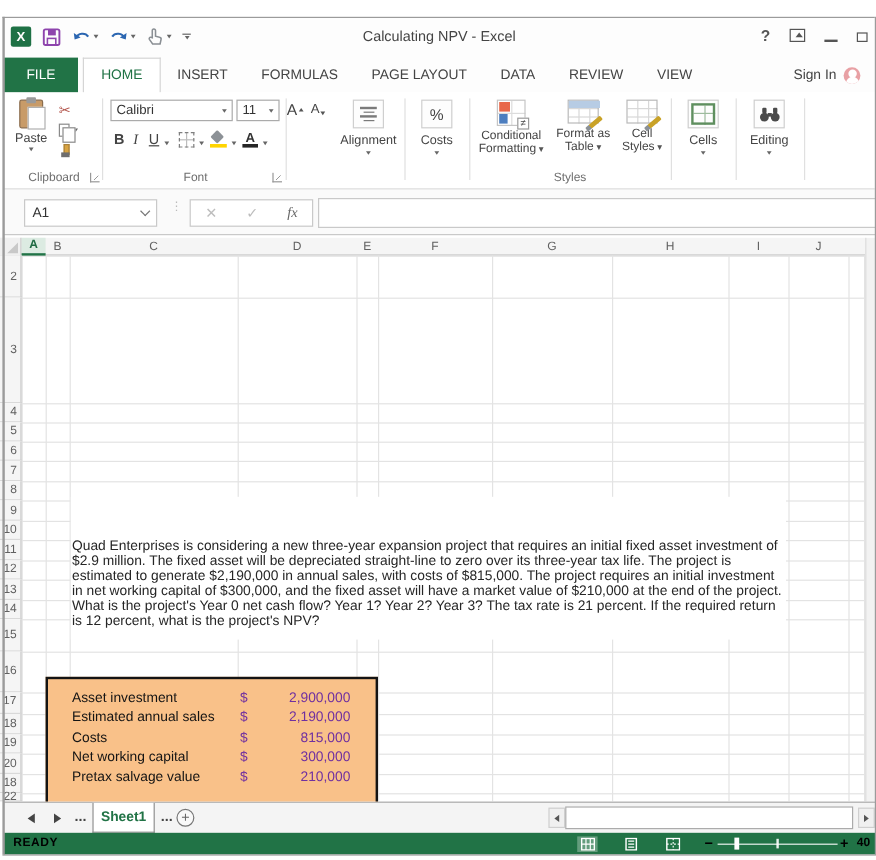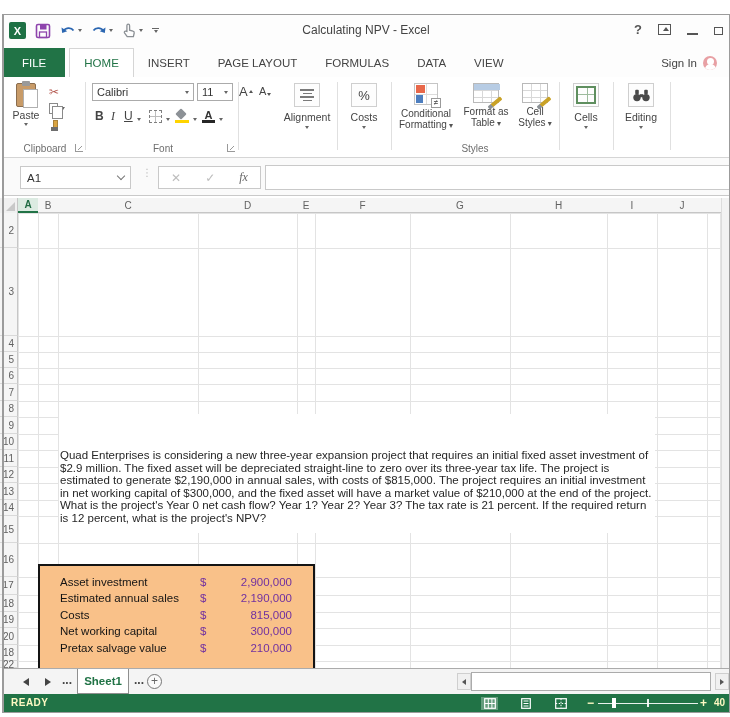--- a/index.html
+++ b/index.html
@@ -141,21 +141,21 @@
   .nav-tri.right { border-top:4.5px solid transparent; border-bottom:4.5px solid transparent; border-left:6px solid #444; }
   .tab-ellipsis { position:absolute; top:4px; font-weight:bold; color:#444; font-size:12px; }
   .sheet-tab { position:absolute; left:74px; top:0; width:52px; height:25px; background:#fff; border:1px solid #8f8f8f; border-top:none; display:flex; align-items:center; justify-content:center; color:#217346; font-weight:bold; font-size:11.5px; }
   .addsheet { position:absolute; left:144px; top:5px; width:15px; height:15px; border:1.5px solid #767676; border-radius:50%; color:#666; font-size:12px; line-height:12px; text-align:center; background:#f9f9f9; }
   .hsb-btn { position:absolute; top:4px; width:14px; height:17px; background:#f0f0f0; border:1px solid #cfcfcf; display:flex; align-items:center; justify-content:center; }
   .hsb-btn .t-l { width:0;height:0;border-top:3.5px solid transparent;border-bottom:3.5px solid transparent;border-right:4.5px solid #555; }
   .hsb-btn .t-r { width:0;height:0;border-top:3.5px solid transparent;border-bottom:3.5px solid transparent;border-left:4.5px solid #555; }
   .hsb-thumb { position:absolute; left:468px; top:3px; width:240px; height:19px; background:#fff; border:1px solid #ababab; }
 
   
-  #statusbar { position:absolute; left:3px; top:694px; width:727px; height:18px; background:#217346; color:#fef9c3; }
+  #statusbar { position:absolute; left:3px; top:694px; width:727px; height:18px; background:#217346; color:#000000; }
   #ready { position:absolute; left:8px; top:3px; font-size:10px; font-weight:bold; letter-spacing:0.5px; }
   .view-ic { position:absolute; top:2.5px; width:17px; height:13px; display:flex; align-items:center; justify-content:center; }
   .view-ic.active { background:rgba(255,255,255,0.3); }
   .zoom-minus { position:absolute; top:2px; font-size:12px; font-weight:bold; }
   .zoom-plus { position:absolute; top:2px; font-size:12px; font-weight:bold; }
   .zoom-track { position:absolute; top:8.5px; height:1.5px; background:rgba(255,255,255,0.9); }
   .zoom-tick { position:absolute; top:5px; width:1.5px; height:8px; background:rgba(255,255,255,0.9); }
   .zoom-handle { position:absolute; top:4px; width:4px; height:10px; background:#fff; }
   #zoom-pct { position:absolute; left:711px; top:3px; font-size:10px; font-weight:bold; }
 </style>
@@ -211,23 +211,24 @@
       <div class="minimize-bar"></div>
       <div class="restore-box"></div>
     </div>
   </div>
 
   <div id="tabrow">
     <div class="rtab file">FILE</div>
     <div style="width:4px"></div>
     <div class="rtab active">HOME</div>
     <div class="rtab">INSERT</div>
+    <div class="rtab">FORMULAS</div>
     <div class="rtab">PAGE LAYOUT</div>
-    <div class="rtab">FORMULAS</div>
     <div class="rtab">DATA</div>
+    <div class="rtab">REVIEW</div>
     <div class="rtab">VIEW</div>
     <div id="signin">
       <span>Sign In</span>
       <span class="signin-avatar"></span>
     </div>
   </div>
 
   <div id="ribbon">
 
     <div class="big-btn" style="left:6px;top:6px;width:34px;">

